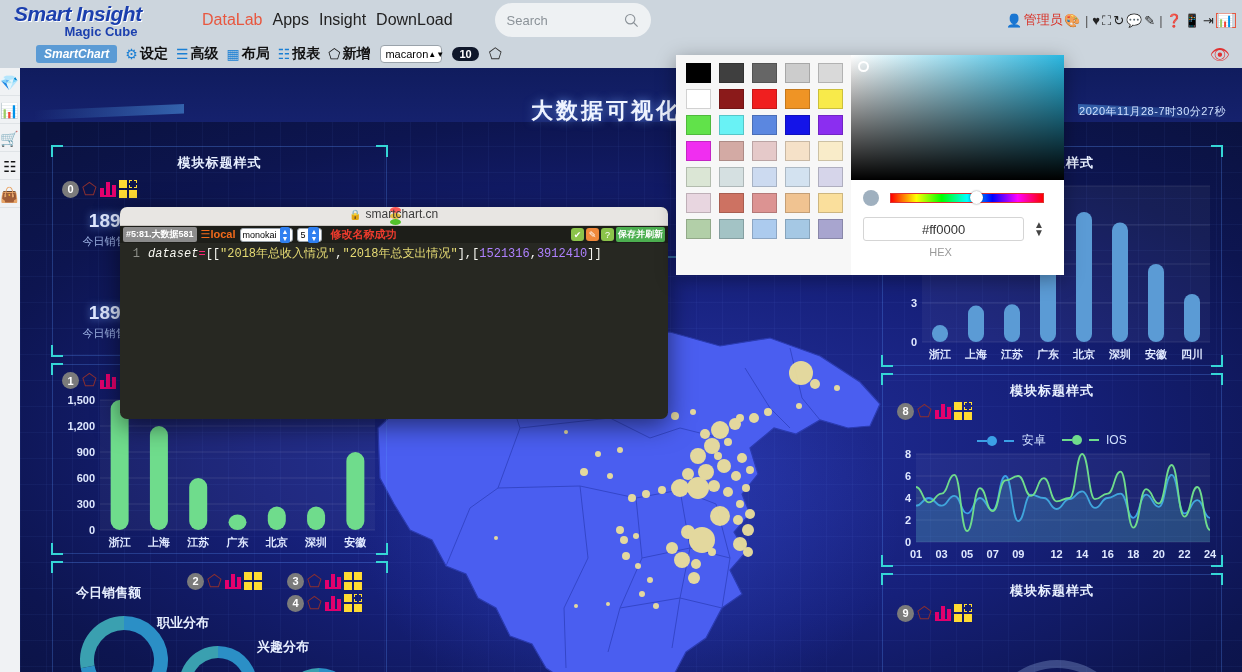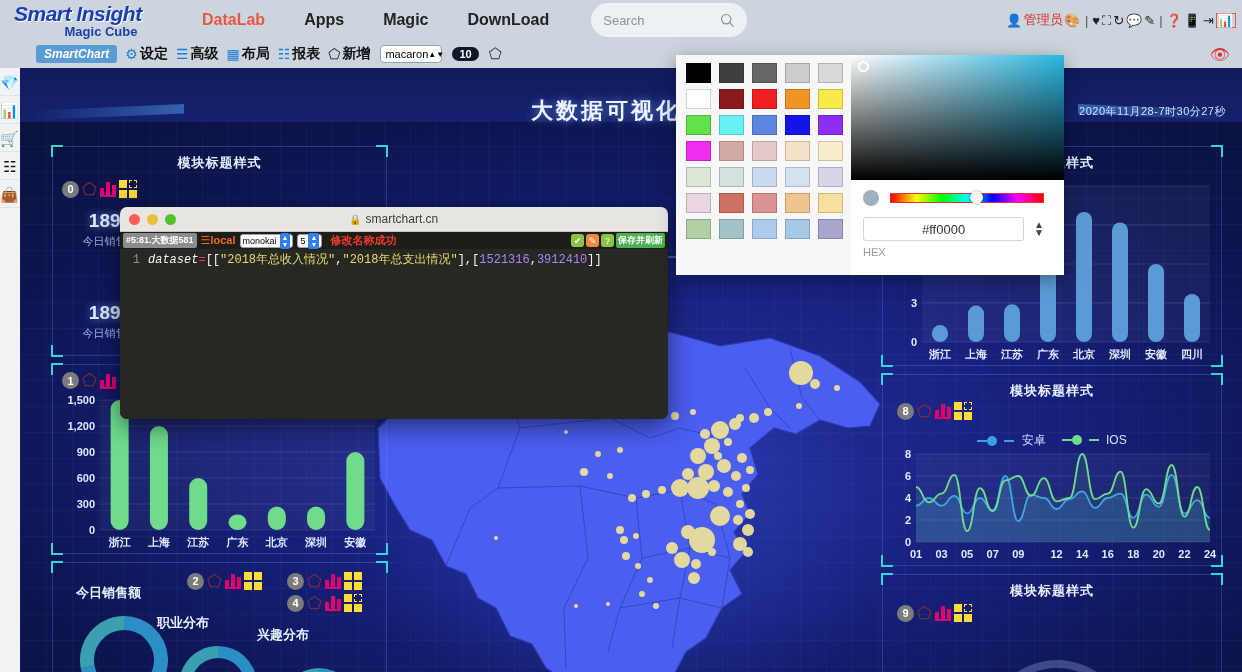--- a/index.html
+++ b/index.html
@@ -20,21 +20,21 @@
   .brand { width: 188px; padding-left: 14px; line-height: 1; }
   .brand .b1 {
     font-size: 21px; font-weight: bold; font-style: italic;
     color: #1b3fae; letter-spacing: -0.5px;
     text-shadow: 1px 1px 0 #fff;
   }
   .brand .b2 {
     font-size: 13px; font-weight: bold;
     color: #1b3fae; text-align: center; margin-top: 1px;
   }
-  .navlinks { display: flex; align-items: center; gap: 39px; margin-left: 14px; font-weight: bold; }
+  .navlinks { display: flex; align-items: center; gap: 10px; margin-left: 14px; }
   .navlink { font-size: 16px; color: #222; cursor: pointer; }
   .navlink.active { color: #e8573f; }
   .searchbox {
     margin-left: 42px; width: 156px; height: 34px; border-radius: 17px;
     background: #eef1f3; display: flex; align-items: center;
     padding: 0 12px; justify-content: space-between;
   }
   .searchbox .ph { font-size: 13px; color: #8b9298; }
   .hdr-icons {
     margin-left: auto; display: flex; align-items: center;
@@ -160,23 +160,24 @@
 
   .donut-title { font-size:13px; font-weight:bold; color:#e8f0ff; }
 
   
   .editor {
     position:absolute; left:120px; top:207px; width:548px; height:212px;
     background:#272822; border-radius:7px; box-shadow:0 6px 26px rgba(0,0,0,.55);
     overflow:hidden;
   }
   .ed-titlebar {
-    height:25px; background:#e8e6e3; display:flex; align-items:center;
+    height:19px; background:#e8e6e3; display:flex; align-items:center;
     padding-left:9px; position:relative;
     border-bottom:1px solid #c9c6c2;
+    flex-direction:column;
   }
   .dot { width:11px;height:11px;border-radius:50%; margin-right:7px; cursor:pointer;}
   .dot.r{background:#fc5b57;} .dot.y{background:#e6bf3f;} .dot.g{background:#53c22b;}
   .ed-url { position:absolute; left:0; width:100%; text-align:center;
     font-size:12px; color:#3c3c3c; }
   .ed-toolbar {
     height:17px; background:#1d1e19; display:flex; align-items:center;
     gap:4px; padding:0 3px; font-size:10px;
   }
   .ed-chip { background:#8c8c8c; color:#fff; font-weight:bold; font-size:9px;
@@ -221,37 +222,37 @@
   .cp-prev { width:16px;height:16px;border-radius:50%;background:#9fb0bf;}
   .cp-hue { flex:1; height:10px; position:relative; border:1px solid #d33;
     background: linear-gradient(90deg,#f00,#ff0,#0f0,#0ff,#00f,#f0f,#f00); }
   .cp-huek { position:absolute; top:-3px; left:52%; width:13px;height:13px;
     border-radius:50%; background:#fff; box-shadow:0 0 2px rgba(0,0,0,.5); cursor:pointer;}
   .cp-hexrow { display:flex; align-items:center; margin-top:11px; gap:10px; }
   .cp-hex { flex:1; border:1px solid #d5d5d5; border-radius:3px; height:24px;
     display:flex;align-items:center;justify-content:center; font-size:13px; color:#333;}
   .cp-spin { display:flex; flex-direction:column; font-size:10px; color:#444;
     line-height:8px; cursor:pointer;}
-  .cp-hexlab { text-align:left; font-size:11px; color:#9a9a9a; margin-top:5px;
+  .cp-hexlab { text-align:center; font-size:11px; color:#9a9a9a; margin-top:5px;
     margin-right:26px;}
 </style>
 </head>
 <body>
 
 <div id="app">
 
   <div class="header">
     <div class="brand">
       <div class="b1">Smart Insight</div>
       <div class="b2">Magic Cube</div>
     </div>
     <div class="navlinks">
       <div class="navlink active">DataLab</div>
       <div class="navlink">Apps</div>
-      <div class="navlink">Magic</div>
+      <div class="navlink">Insight</div>
       <div class="navlink">DownLoad</div>
     </div>
     <div class="searchbox">
       <span class="ph">Search</span>
       <svg width="15" height="15" viewBox="0 0 16 16">
         <circle cx="6.6" cy="6.6" r="5" fill="none" stroke="#8b9298" stroke-width="1.2"></circle>
         <line x1="10.4" y1="10.4" x2="14.5" y2="14.5" stroke="#8b9298" stroke-width="1.2"></line>
       </svg>
     </div>
     <div class="hdr-icons">
@@ -542,21 +543,21 @@
         <span class="grid-ic">
             <s></s>
             <s class="dash"></s>
             <s></s>
             <s></s>
           </span>
       </div>
 
       <div class="donut-title" style="position:absolute;left:24px;top:22px">今日销售额</div>
       <div class="donut-title" style="position:absolute;left:105px;top:52px">职业分布</div>
-      <div class="donut-title" style="position:absolute;left:205px;top:64px">兴趣分布</div>
+      <div class="donut-title" style="position:absolute;left:205px;top:76px">兴趣分布</div>
 
       <svg id="donut0" style="position:absolute;left:26px;top:52px;width:92px;height:92px" viewBox="0 0 92 92">
           <path d="M 46 2 A 44 44 0 1 1 2.7793609679376985 54.24477784177188 L 16.53138247813934 51.62143943757174 A 30 30 0 1 0 46 16 Z" fill="#2b8fc6"></path>
           <path d="M 2.7793609679376985 54.24477784177188 A 44 44 0 0 1 45.99999999999999 2 L 45.99999999999999 16 A 30 30 0 0 0 16.53138247813934 51.62143943757174 Z" fill="#3aa0b0"></path>
         </svg>
       <svg id="donut1" style="position:absolute;left:125px;top:82px;width:82px;height:82px" viewBox="0 0 82 82">
           <path d="M 41 2 A 39 39 0 1 1 3.908795864489015 53.051662780622955 L 15.321474060030855 49.34345884812358 A 27 27 0 1 0 41 14 Z" fill="#2b8fc6"></path>
           <path d="M 3.908795864489015 53.051662780622955 A 39 39 0 0 1 40.99999999999999 2 L 40.99999999999999 14 A 27 27 0 0 0 15.321474060030855 49.34345884812358 Z" fill="#3aa0b0"></path>
         </svg>
       <svg id="donut2" style="position:absolute;left:228px;top:104px;width:78px;height:78px" viewBox="0 0 78 78">

